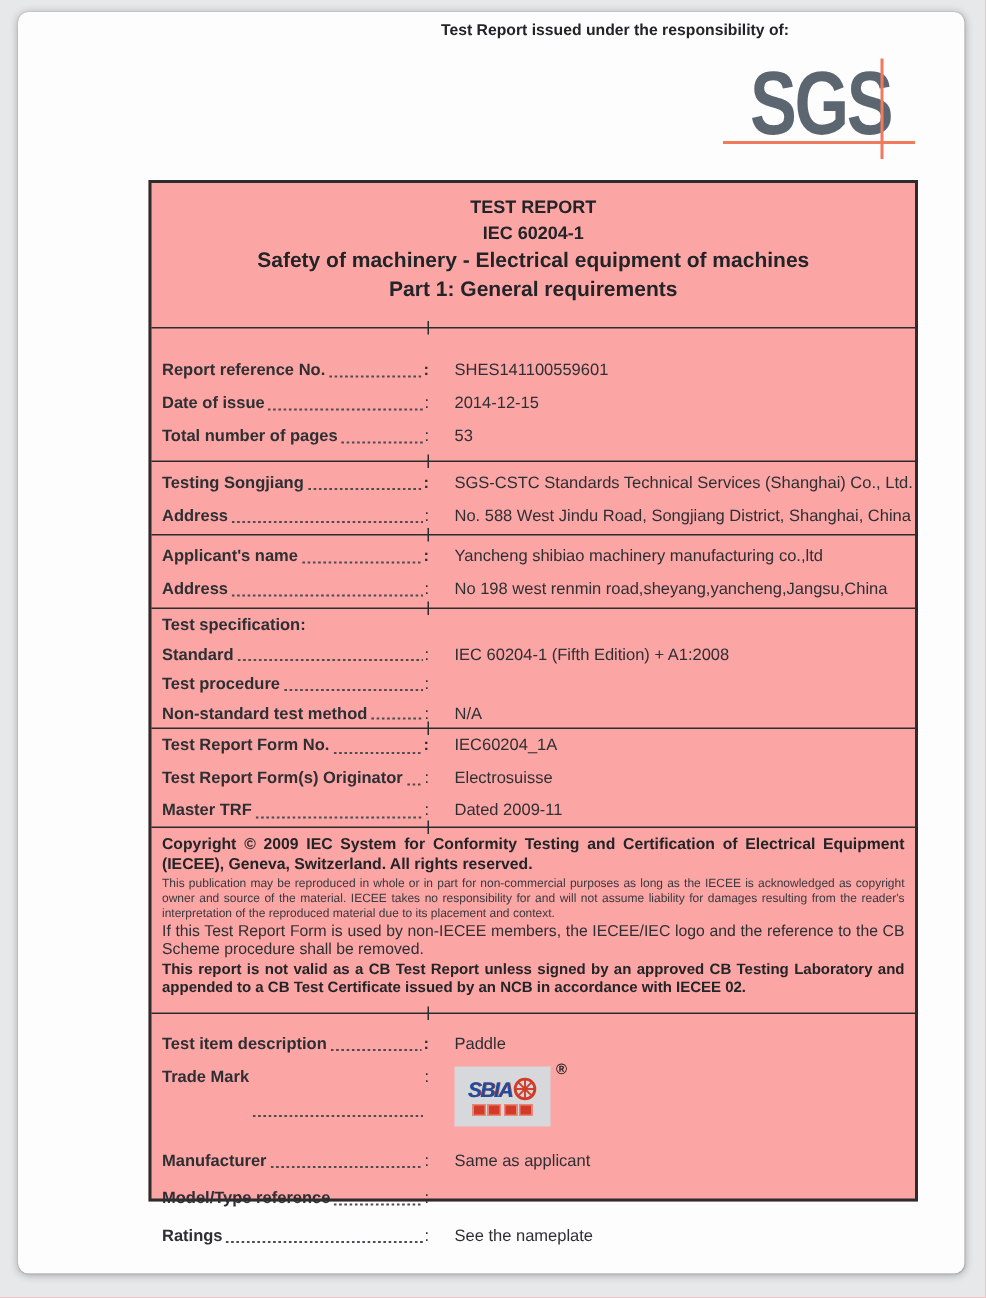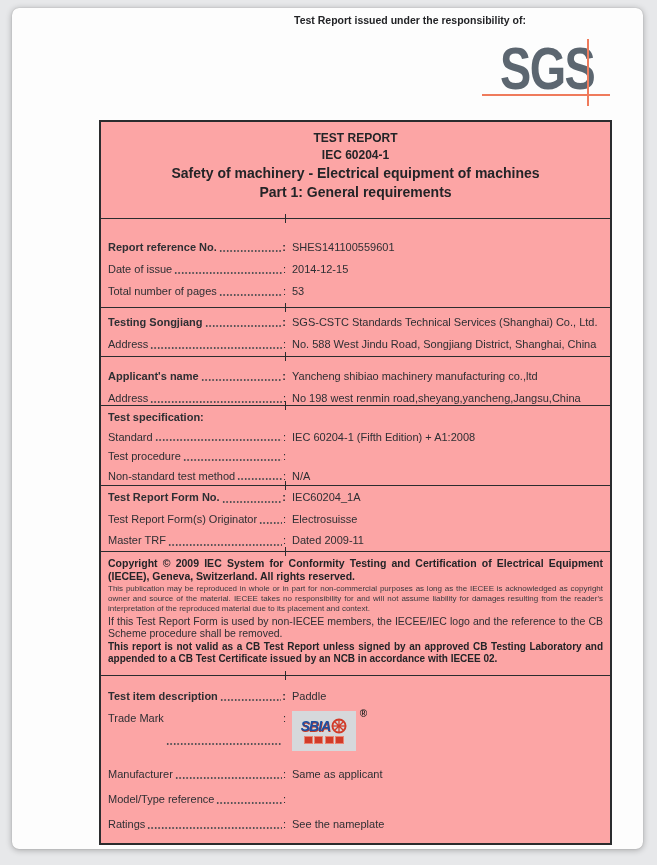--- a/index.html
+++ b/index.html
@@ -40,31 +40,31 @@
   .sec + .sec{border-top:1.5px solid #2b2c2e;}
   
   .sec + .sec::before{
     content:"";position:absolute;left:184px;top:-5px;width:1px;height:9px;background:#2b2c2e;
   }
   .sec-title{height:96px;padding-top:8px;text-align:center;font-weight:bold;color:#232427;}
   .sec-title .t-sm{font-size:12px;line-height:17px;}
   .sec-title .t-lg{font-size:14px;line-height:19px;}
   .sec-a{height:89px;padding-top:17px;}
   .sec-b{height:49px;padding-top:3px;}
-  .sec-c{height:49px;padding-top:8px;}
+  .sec-c{height:49px;padding-top:3px;}
   .sec-d{height:80px;padding-top:2px;}
   .sec-e{height:66px;padding-top:1px;}
   .sec-f{height:124px;padding-top:5px;}
-  .sec-g{height:168px;padding-top:7px;}
-
-  .row{display:flex;font-size:11px;line-height:22px;}
+  .sec-g{height:124px;padding-top:7px;}
+
+  .row{display:flex;font-size:11px;line-height:22px;gap:11px;}
   .sec-d .row{line-height:19.5px;}
   .sec-e .row{line-height:21.5px;}
   .lbl{display:flex;width:178px;flex:none;}
-  .lbl .txt{white-space:nowrap;}
+  .lbl .txt{white-space:nowrap;font-weight:bold;}
   .lbl.b .txt, .lbl.b + .colon{font-weight:bold;}
   .b{font-weight:bold;}
   .dots{
     flex:1 1 auto;min-width:4px;align-self:flex-end;height:4px;margin:0 1px 5px 2px;
     background-image:radial-gradient(circle at 1.5px 2px,#4c4c50 0.8px,transparent 1px);
     background-size:3.5px 4px;background-repeat:repeat-x;
   }
   .colon{flex:none;}
   .val{flex:1 1 auto;padding-left:6px;white-space:nowrap;}
 

